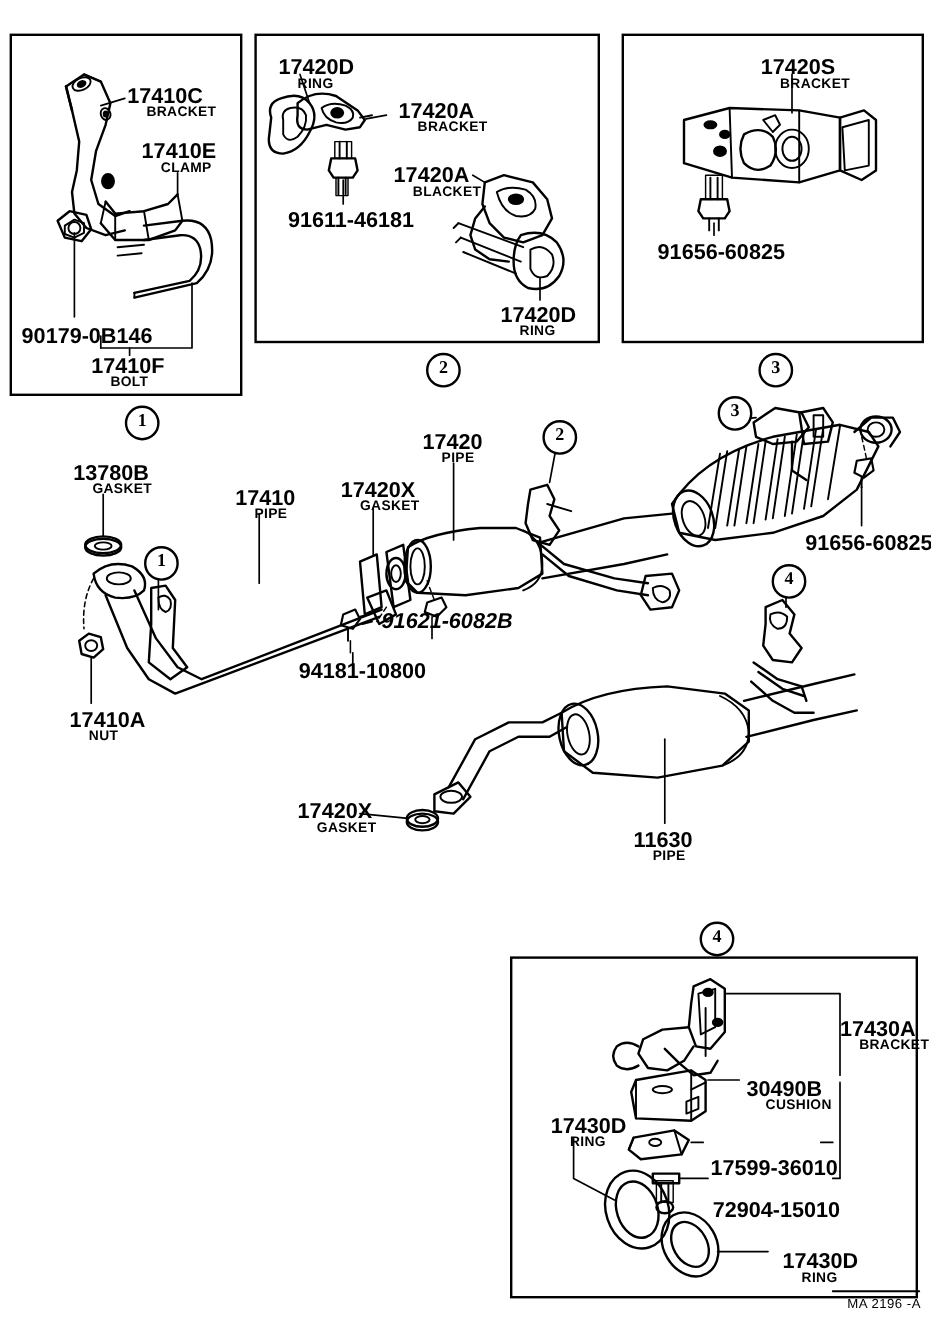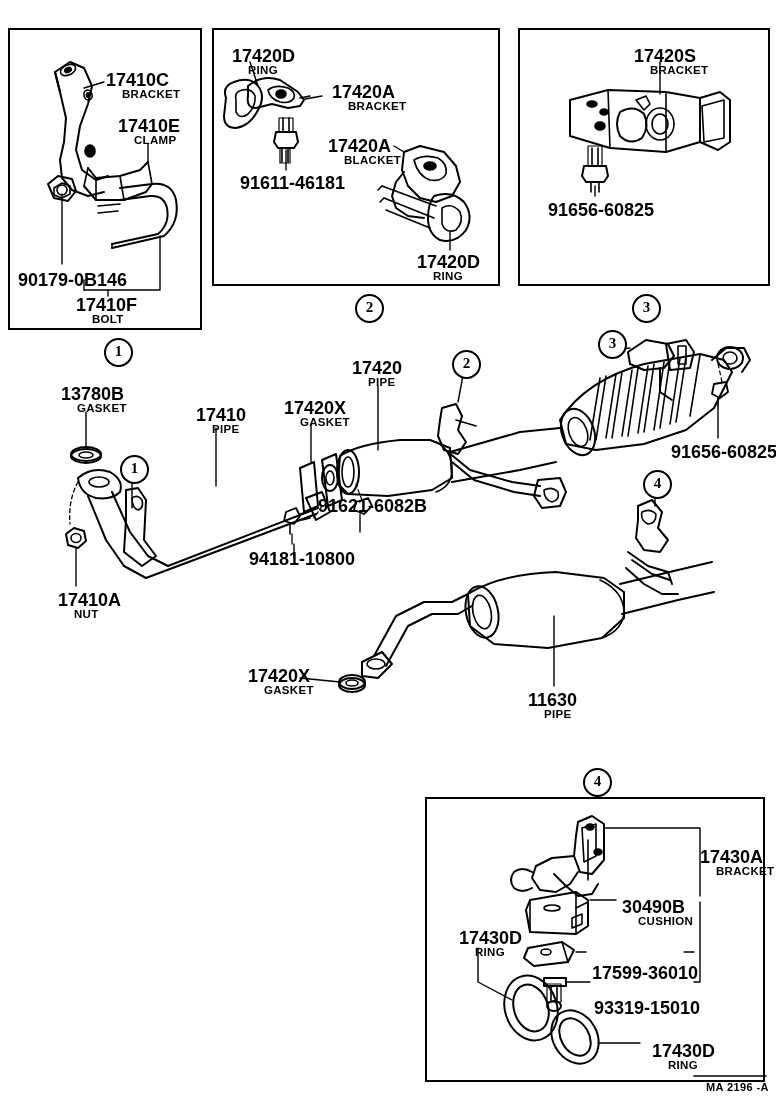--- a/index.html
+++ b/index.html
@@ -70,21 +70,21 @@
   }
   .panel{
     position:absolute;
     border:2px solid #000;
     background:transparent;
     box-sizing:border-box;
   }
   .footer-code{
     position:absolute;
     font-size:11px;
-    font-weight:bold;
+    font-weight:normal;
     letter-spacing:0.4px;
   }
 </style>
 </head>
 <body>
 
 <div id="page">
 
   <svg class="layer" viewBox="0 0 776 1118">
     <g fill="none" stroke="#000" stroke-width="1.6" stroke-linecap="round" stroke-linejoin="round">
@@ -428,21 +428,21 @@
     <span class="code">17420</span>
     <span class="sub">PIPE</span>
   </div>
   <div class="lbl l" style="left:58px;top:592px;">
     <span class="code">17410A</span>
     <span class="sub">NUT</span>
   </div>
   <div class="lbl l" style="left:249px;top:551px;">
     <span class="code">94181-10800</span>
   </div>
-  <div class="lbl l" style="left:318px;top:498px;">
+  <div class="lbl l" style="left:318px;top:509px;font-style:italic;">
     <span class="code">91621-6082B</span>
   </div>
   <div class="lbl l" style="left:671px;top:444px;">
     <span class="code">91656-60825</span>
   </div>
   <div class="lbl l" style="left:248px;top:668px;">
     <span class="code">17420X</span>
     <span class="sub">GASKET</span>
   </div>
   <div class="lbl l" style="left:528px;top:692px;">
@@ -455,21 +455,21 @@
     <span class="sub">CUSHION</span>
   </div>
   <div class="lbl l" style="left:700px;top:849px;">
     <span class="code">17430A</span>
     <span class="sub">BRACKET</span>
   </div>
   <div class="lbl l" style="left:592px;top:965px;">
     <span class="code">17599-36010</span>
   </div>
   <div class="lbl l" style="left:594px;top:1000px;">
-    <span class="code">93319-15010</span>
+    <span class="code">72904-15010</span>
   </div>
   <div class="lbl l" style="left:459px;top:930px;">
     <span class="code">17430D</span>
     <span class="sub">RING</span>
   </div>
   <div class="lbl l" style="left:652px;top:1043px;">
     <span class="code">17430D</span>
     <span class="sub">RING</span>
   </div>
 

